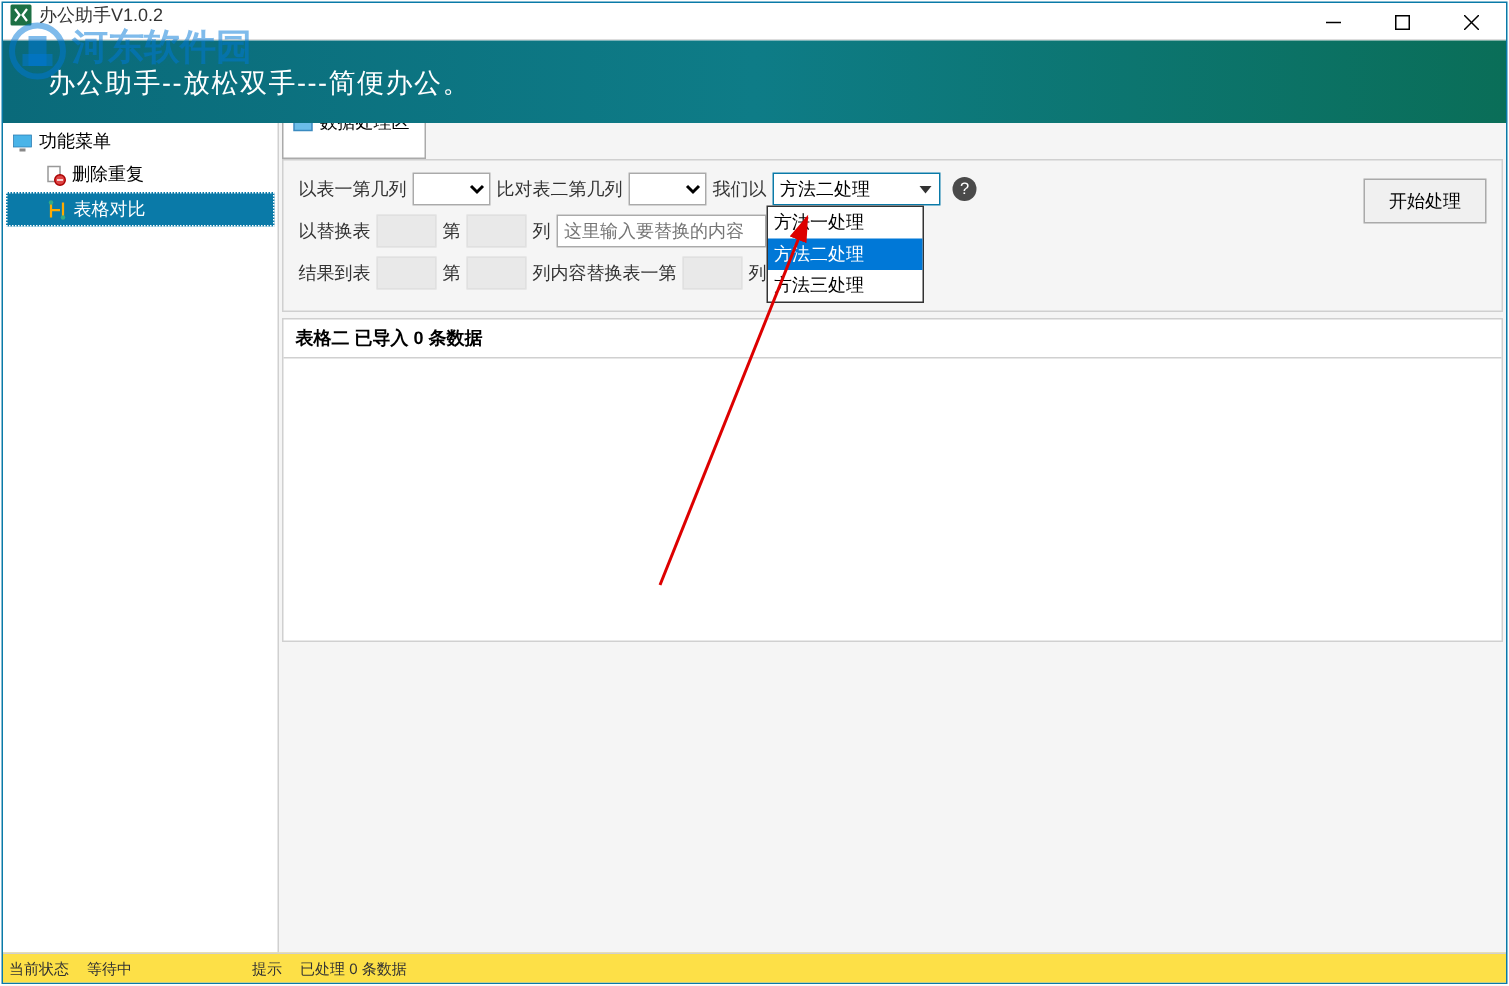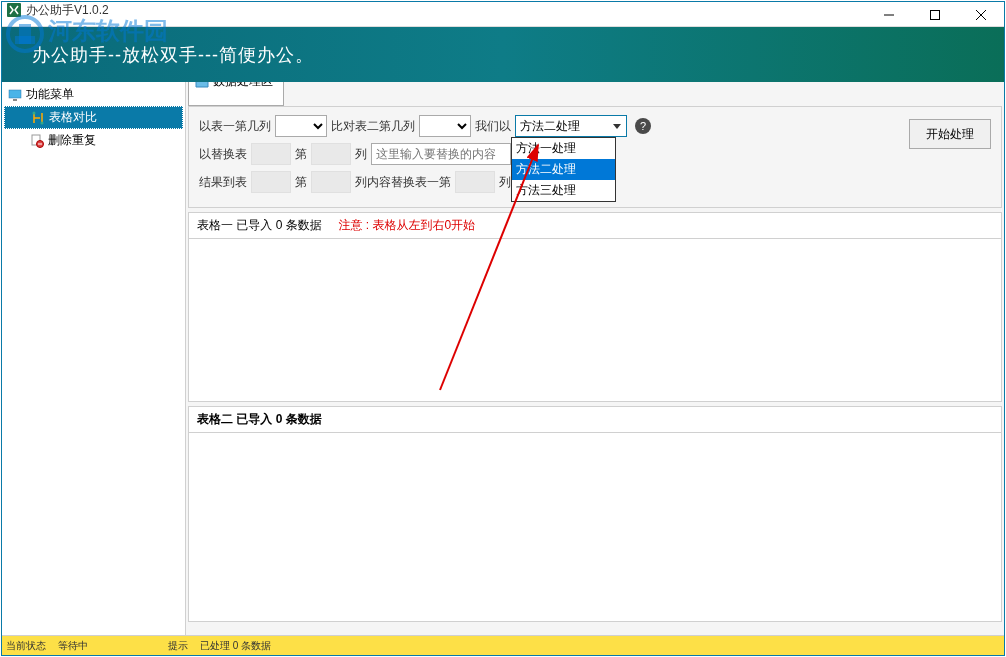--- a/index.html
+++ b/index.html
@@ -96,39 +96,39 @@
     <div class="sidebar">
       <div class="tree-root">
         <span class="tree-icon">
           <svg viewBox="0 0 14 14">
               <rect x="1" y="2" width="12" height="8" fill="#4ab4e8" stroke="#2a7ab0" stroke-width="0.5"></rect>
               <rect x="5" y="11" width="4" height="2" fill="#888"></rect>
             </svg>
         </span>
         <span>功能菜单</span>
       </div>
+      <div class="tree-child">
+        <span class="tree-icon">
+          <svg viewBox="0 0 14 14">
+              <rect x="2" y="1" width="8" height="10" fill="#fff" stroke="#999"></rect>
+              <circle cx="10" cy="10" r="3.5" fill="#d44" stroke="#a00"></circle>
+              <line x1="8" y1="10" x2="12" y2="10" stroke="#fff" stroke-width="1"></line>
+            </svg>
+        </span>
+        <span>删除重复</span>
+      </div>
       <div class="tree-child selected">
         <span class="tree-icon">
           <svg viewBox="0 0 14 14">
               <path d="M3 2 L3 12 M3 7 L9 7 M11 2 L11 12" stroke="#fa0" stroke-width="1.5" fill="none"></path>
               <circle cx="3" cy="2" r="1.5" fill="#3a8"></circle>
               <circle cx="11" cy="12" r="1.5" fill="#3a8"></circle>
             </svg>
         </span>
         <span>表格对比</span>
-      </div>
-      <div class="tree-child">
-        <span class="tree-icon">
-          <svg viewBox="0 0 14 14">
-              <rect x="2" y="1" width="8" height="10" fill="#fff" stroke="#999"></rect>
-              <circle cx="10" cy="10" r="3.5" fill="#d44" stroke="#a00"></circle>
-              <line x1="8" y1="10" x2="12" y2="10" stroke="#fff" stroke-width="1"></line>
-            </svg>
-        </span>
-        <span>删除重复</span>
       </div>
     </div>
 
     <div class="main">
       <div class="tab-header">
         <div class="tab">
           <span class="tab-icon">
             <svg viewBox="0 0 14 14">
                 <path d="M1 3 L5 3 L6 5 L13 5 L13 12 L1 12 Z" fill="#6bbde8" stroke="#3a8ac0"></path>
               </svg>
@@ -173,30 +173,20 @@
             <span class="config-label">列内容替换表一第</span>
             <span class="select-tiny"></span>
             <span class="config-label">列内容</span>
           </div>
         </div>
         <div style="display:flex; align-items:flex-start; padding-top:4px;">
           <button class="start-btn">开始处理</button>
         </div>
       </div>
 
-      <div class="table-section t1">
-        <div class="table-header">
-          <span>表格一   已导入</span>
-          <span>0</span>
-          <span>条数据</span>
-          &nbsp;&nbsp;&nbsp;
-          <span class="red">注意 : 表格从左到右0开始</span>
-        </div>
-        <div class="table-body"></div>
-      </div>
 
       <div class="table-section t2">
         <div class="table-header">
           <span>表格二   已导入</span>
           <span>0</span>
           <span>条数据</span>
         </div>
         <div class="table-body"></div>
       </div>
     </div>

